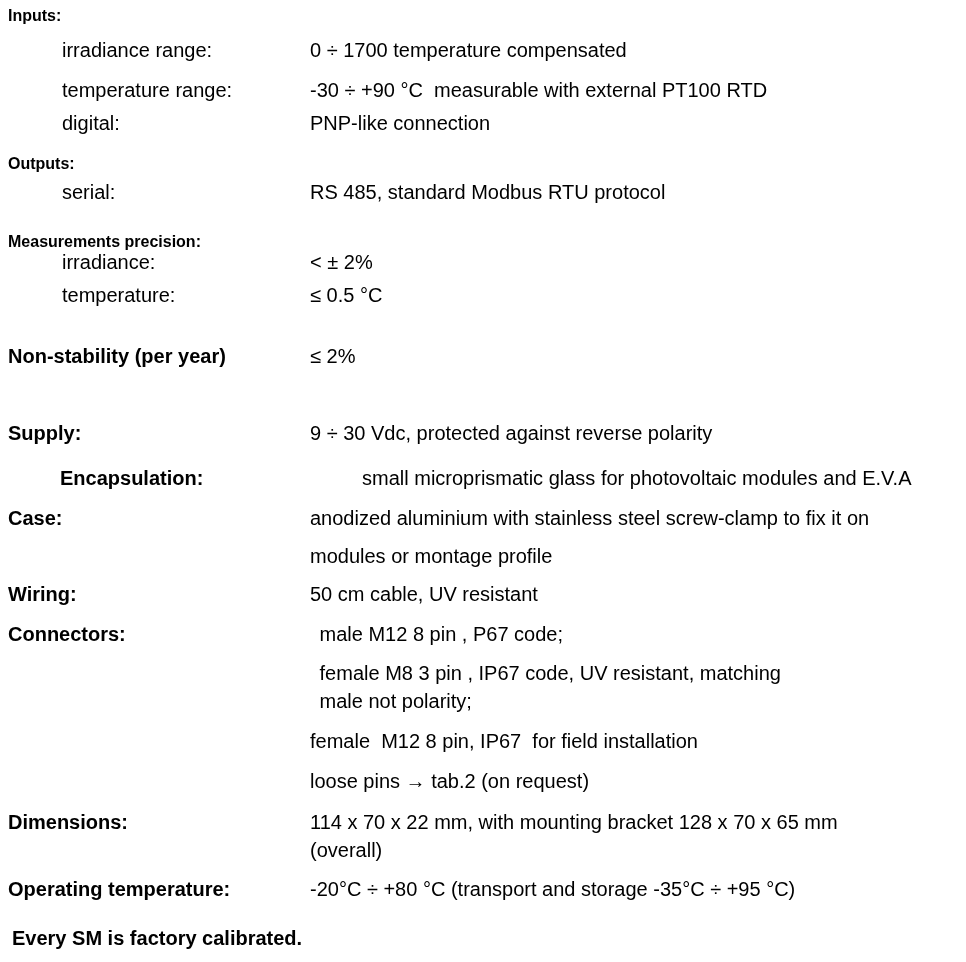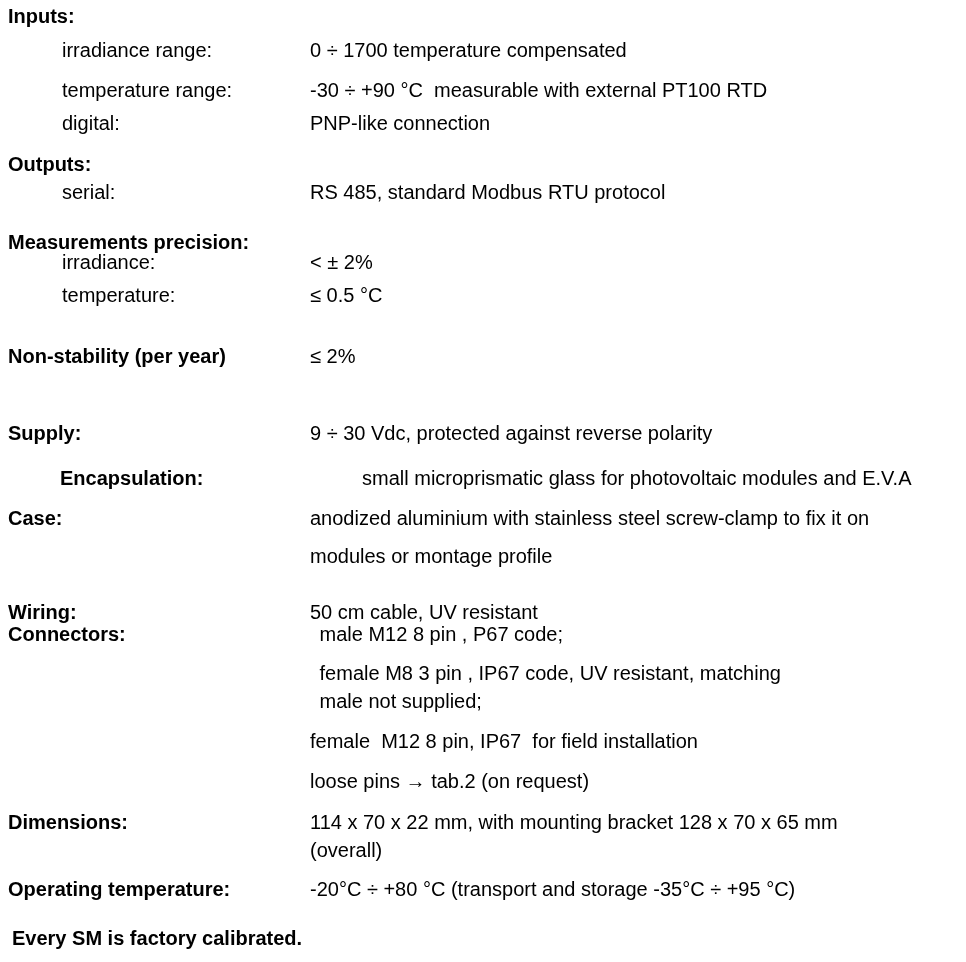--- a/index.html
+++ b/index.html
@@ -57,21 +57,21 @@
     white-space: pre;
   }
   .value.indent {
     left: 314px;
   }
 
   
   .heading {
     position: absolute;
     left: 8px;
-    font-size: 20px;
+    font-size: 16px;
     line-height: 24px;
     font-weight: bold;
     white-space: pre;
   }
 
   .footer-note {
     position: absolute;
     left: 12px;
     font-size: 20px;
     line-height: 24px;
@@ -134,31 +134,31 @@
     <span class="label lvl0">Encapsulation:</span>
     <span class="value">small microprismatic glass for photovoltaic modules and E.V.A</span>
   </div>
 
   <div class="row" style="position:absolute; top:506px; left:0; width:966px;">
     <span class="label lvl0">Case:</span>
     <span class="value">anodized aluminium with stainless steel screw-clamp to fix it on</span>
   </div>
   <div class="value" style="position:absolute; top:544px; left:310px;">modules or montage profile</div>
 
-  <div class="row" style="position:absolute; top:600px; left:0; width:966px;">
+  <div class="row" style="position:absolute; top:582px; left:0; width:966px;">
     <span class="label lvl0">Wiring:</span>
     <span class="value">50 cm cable, UV resistant</span>
   </div>
 
   <div class="row" style="position:absolute; top:622px; left:0; width:966px;">
     <span class="label lvl0">Connectors:</span>
     <span class="value indent"> male M12 8 pin , P67 code;</span>
   </div>
   <div class="value indent" style="position:absolute; top:661px; left:314px;"> female M8 3 pin , IP67 code, UV resistant, matching</div>
-  <div class="value indent" style="position:absolute; top:689px; left:314px;"> male not supplied;</div>
+  <div class="value indent" style="position:absolute; top:689px; left:314px;"> male not polarity;</div>
   <div class="value" style="position:absolute; top:729px; left:310px;">female  M12 8 pin, IP67  for field installation</div>
   <div class="value" style="position:absolute; top:769px; left:310px;">loose pins → tab.2 (on request)</div>
 
   <div class="row" style="position:absolute; top:810px; left:0; width:966px;">
     <span class="label lvl0">Dimensions:</span>
     <span class="value">114 x 70 x 22 mm, with mounting bracket 128 x 70 x 65 mm</span>
   </div>
   <div class="value" style="position:absolute; top:838px; left:310px;">(overall)</div>
 
   <div class="row" style="position:absolute; top:877px; left:0; width:966px;">

